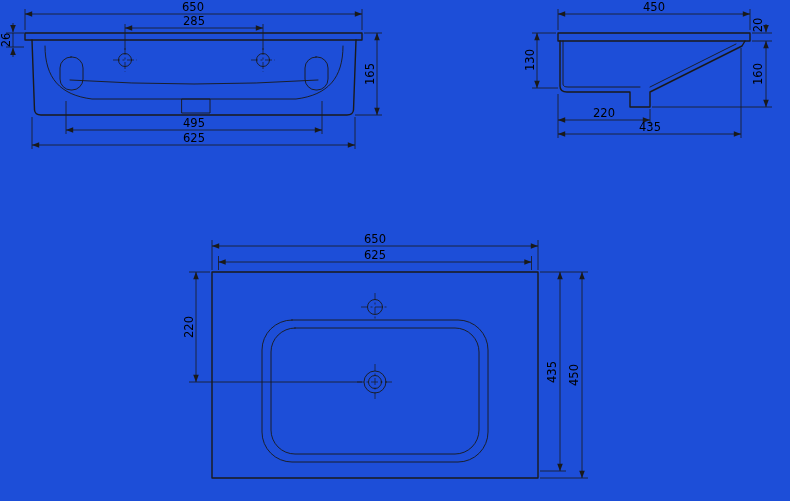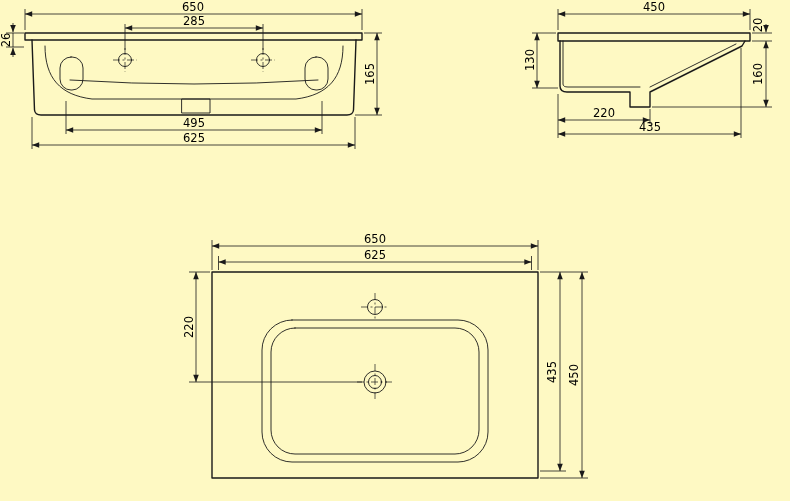--- a/index.html
+++ b/index.html
@@ -1,19 +1,19 @@
 <!DOCTYPE html>
 <html><head>
 <meta charset="utf-8">
 <style>
   html,body { margin:0; padding:0; background:#ffffff; }
   .page {
     position:relative;
     width:790px; height:501px;
-    background:#fef9c3;
+    background:#1d4ed8;
     font-family:"DejaVu Sans", sans-serif;
     overflow:hidden;
   }
   svg { display:block; }
   .outline { fill:none; stroke:#1a1a1a; stroke-width:1.4; stroke-linejoin:round; stroke-linecap:round; }
   .inner   { fill:none; stroke:#1a1a1a; stroke-width:0.9; stroke-linejoin:round; stroke-linecap:round; }
   .dim     { fill:none; stroke:#1a1a1a; stroke-width:0.8; }
   .ext     { fill:none; stroke:#1a1a1a; stroke-width:0.8; }
   .cl      { fill:none; stroke:#1a1a1a; stroke-width:0.7; stroke-dasharray:7 2.5 2 2.5; }
   text.dimtxt {

